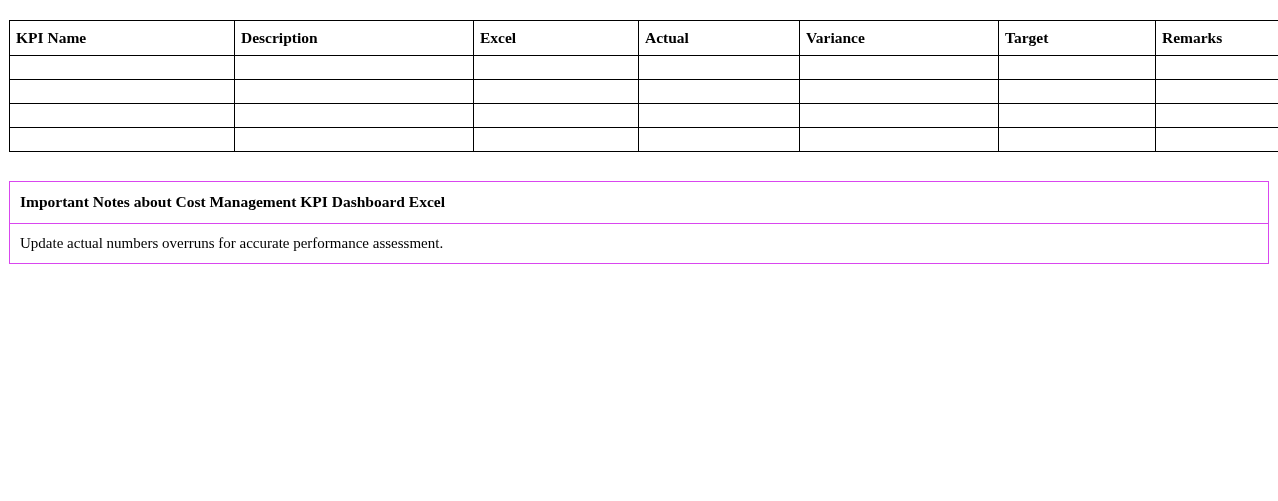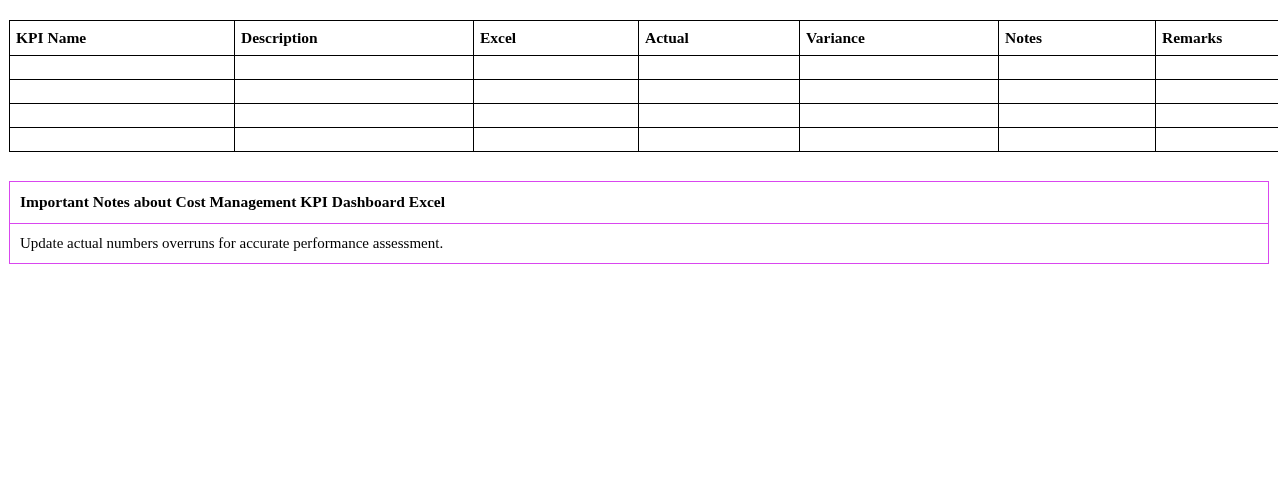--- a/index.html
+++ b/index.html
@@ -83,21 +83,21 @@
 <div class="page">
 
   <table class="kpi-table">
     <thead>
       <tr>
         <th class="col-kpi">KPI Name</th>
         <th class="col-desc">Description</th>
         <th class="col-target">Excel</th>
         <th class="col-actual">Actual</th>
         <th class="col-variance">Variance</th>
-        <th class="col-status">Notes</th>
+        <th class="col-status">Target</th>
         <th class="col-remarks">Remarks</th>
       </tr>
     </thead>
     <tbody>
       <tr>
         <td></td>
         <td></td>
         <td></td>
         <td></td>
         <td></td>

